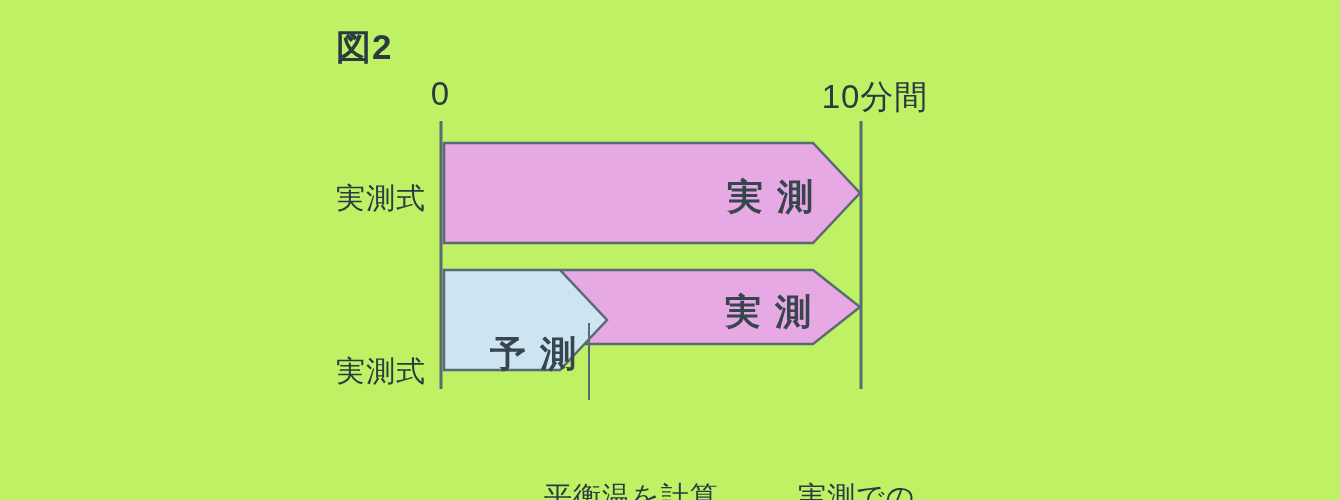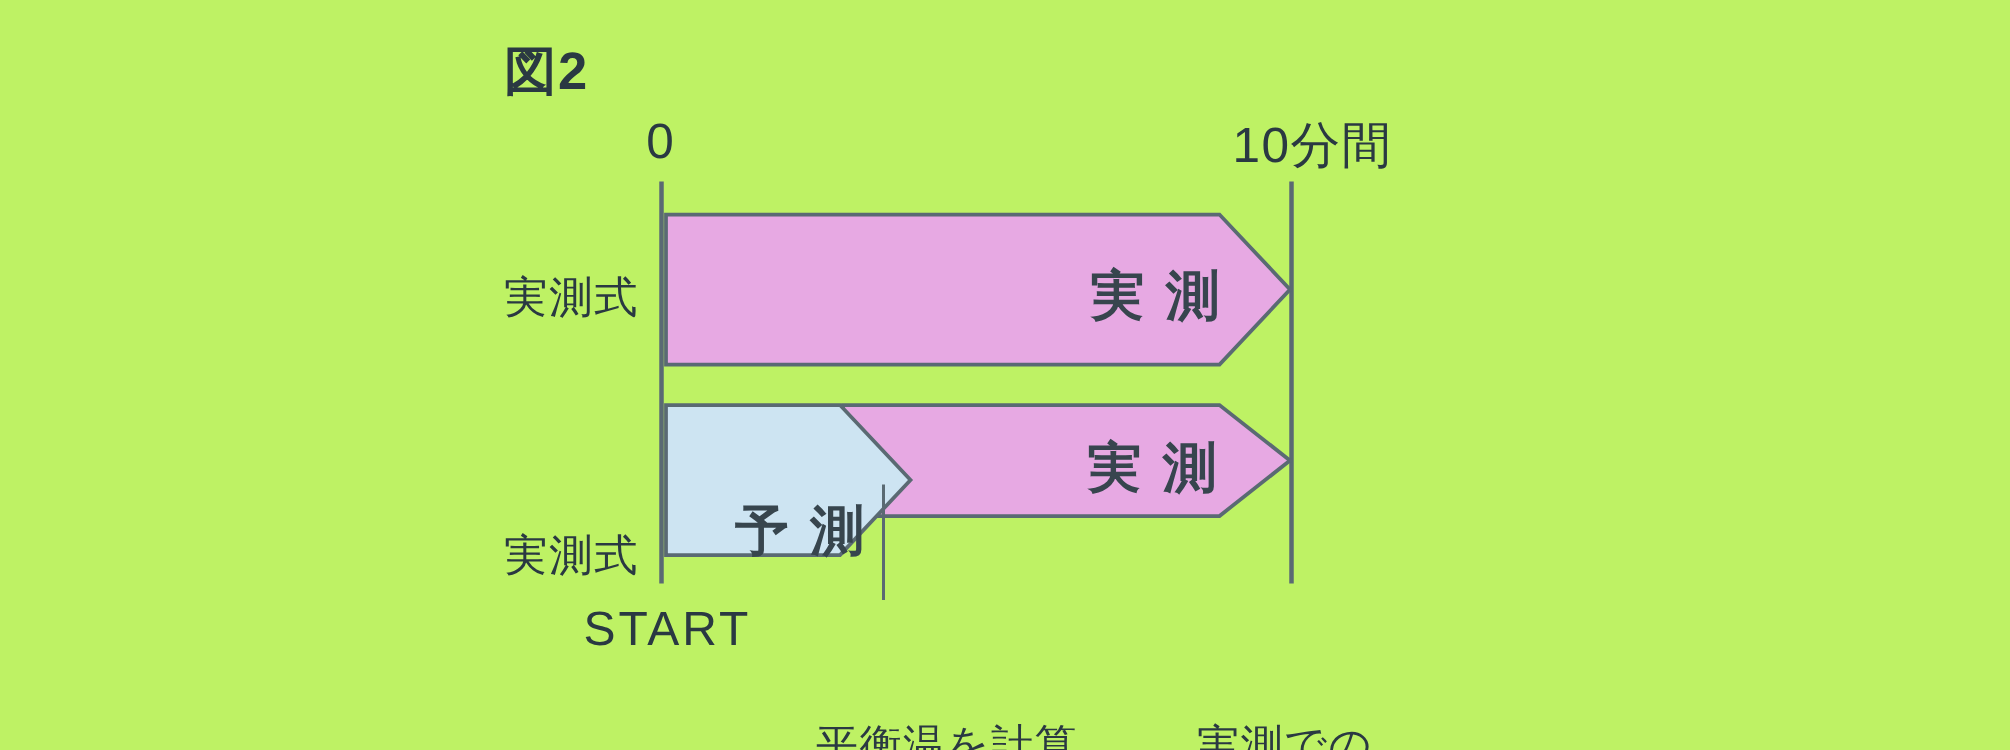--- a/index.html
+++ b/index.html
@@ -56,21 +56,20 @@
 
   <div class="txt row-label row1-label">実測式</div>
   <div class="txt row-label row2-label">
     <div>実測式</div>
   </div>
 
   <div class="arrow-text row1-measure-text">実 測</div>
   <div class="arrow-text row2-predict-text">予 測</div>
   <div class="arrow-text row2-measure-text">実 測</div>
 
-  <div class="txt anno anno-start">START</div>
 
   <div class="txt anno anno-calc">
     <div>平衡温を計算</div>
     
   </div>
 
   <div class="txt anno anno-final">
     <div>実測での</div>
     
   </div>

